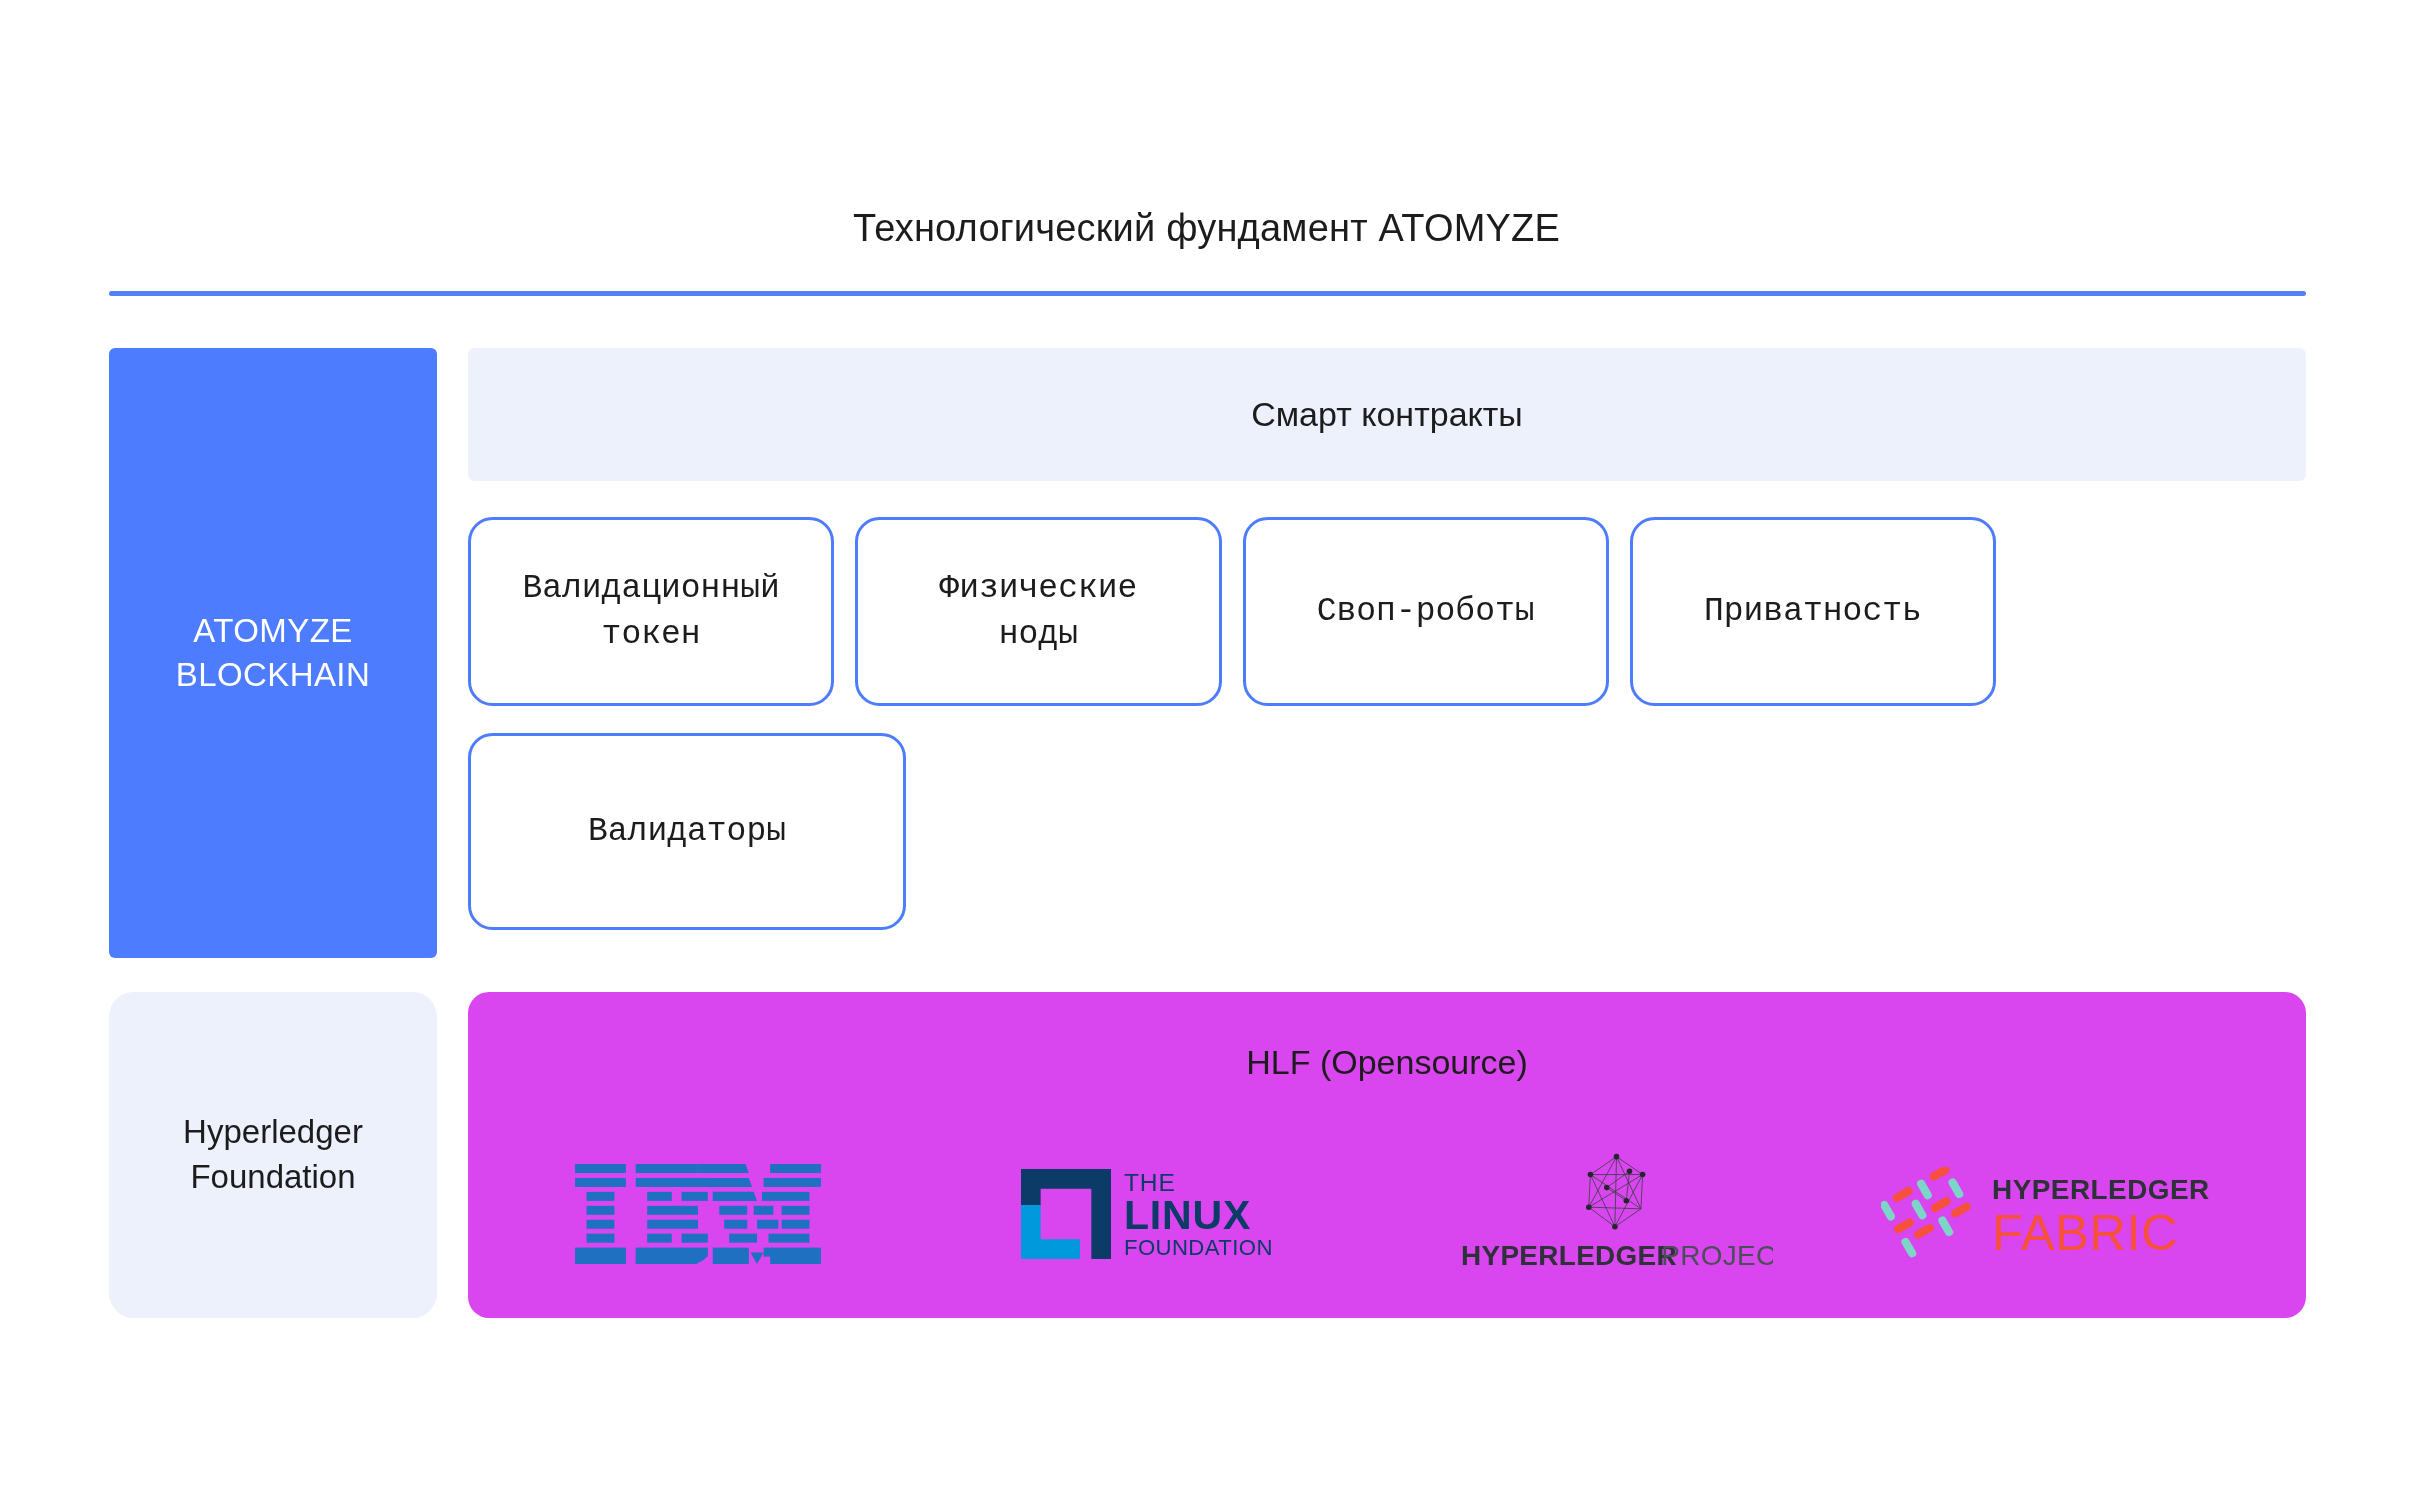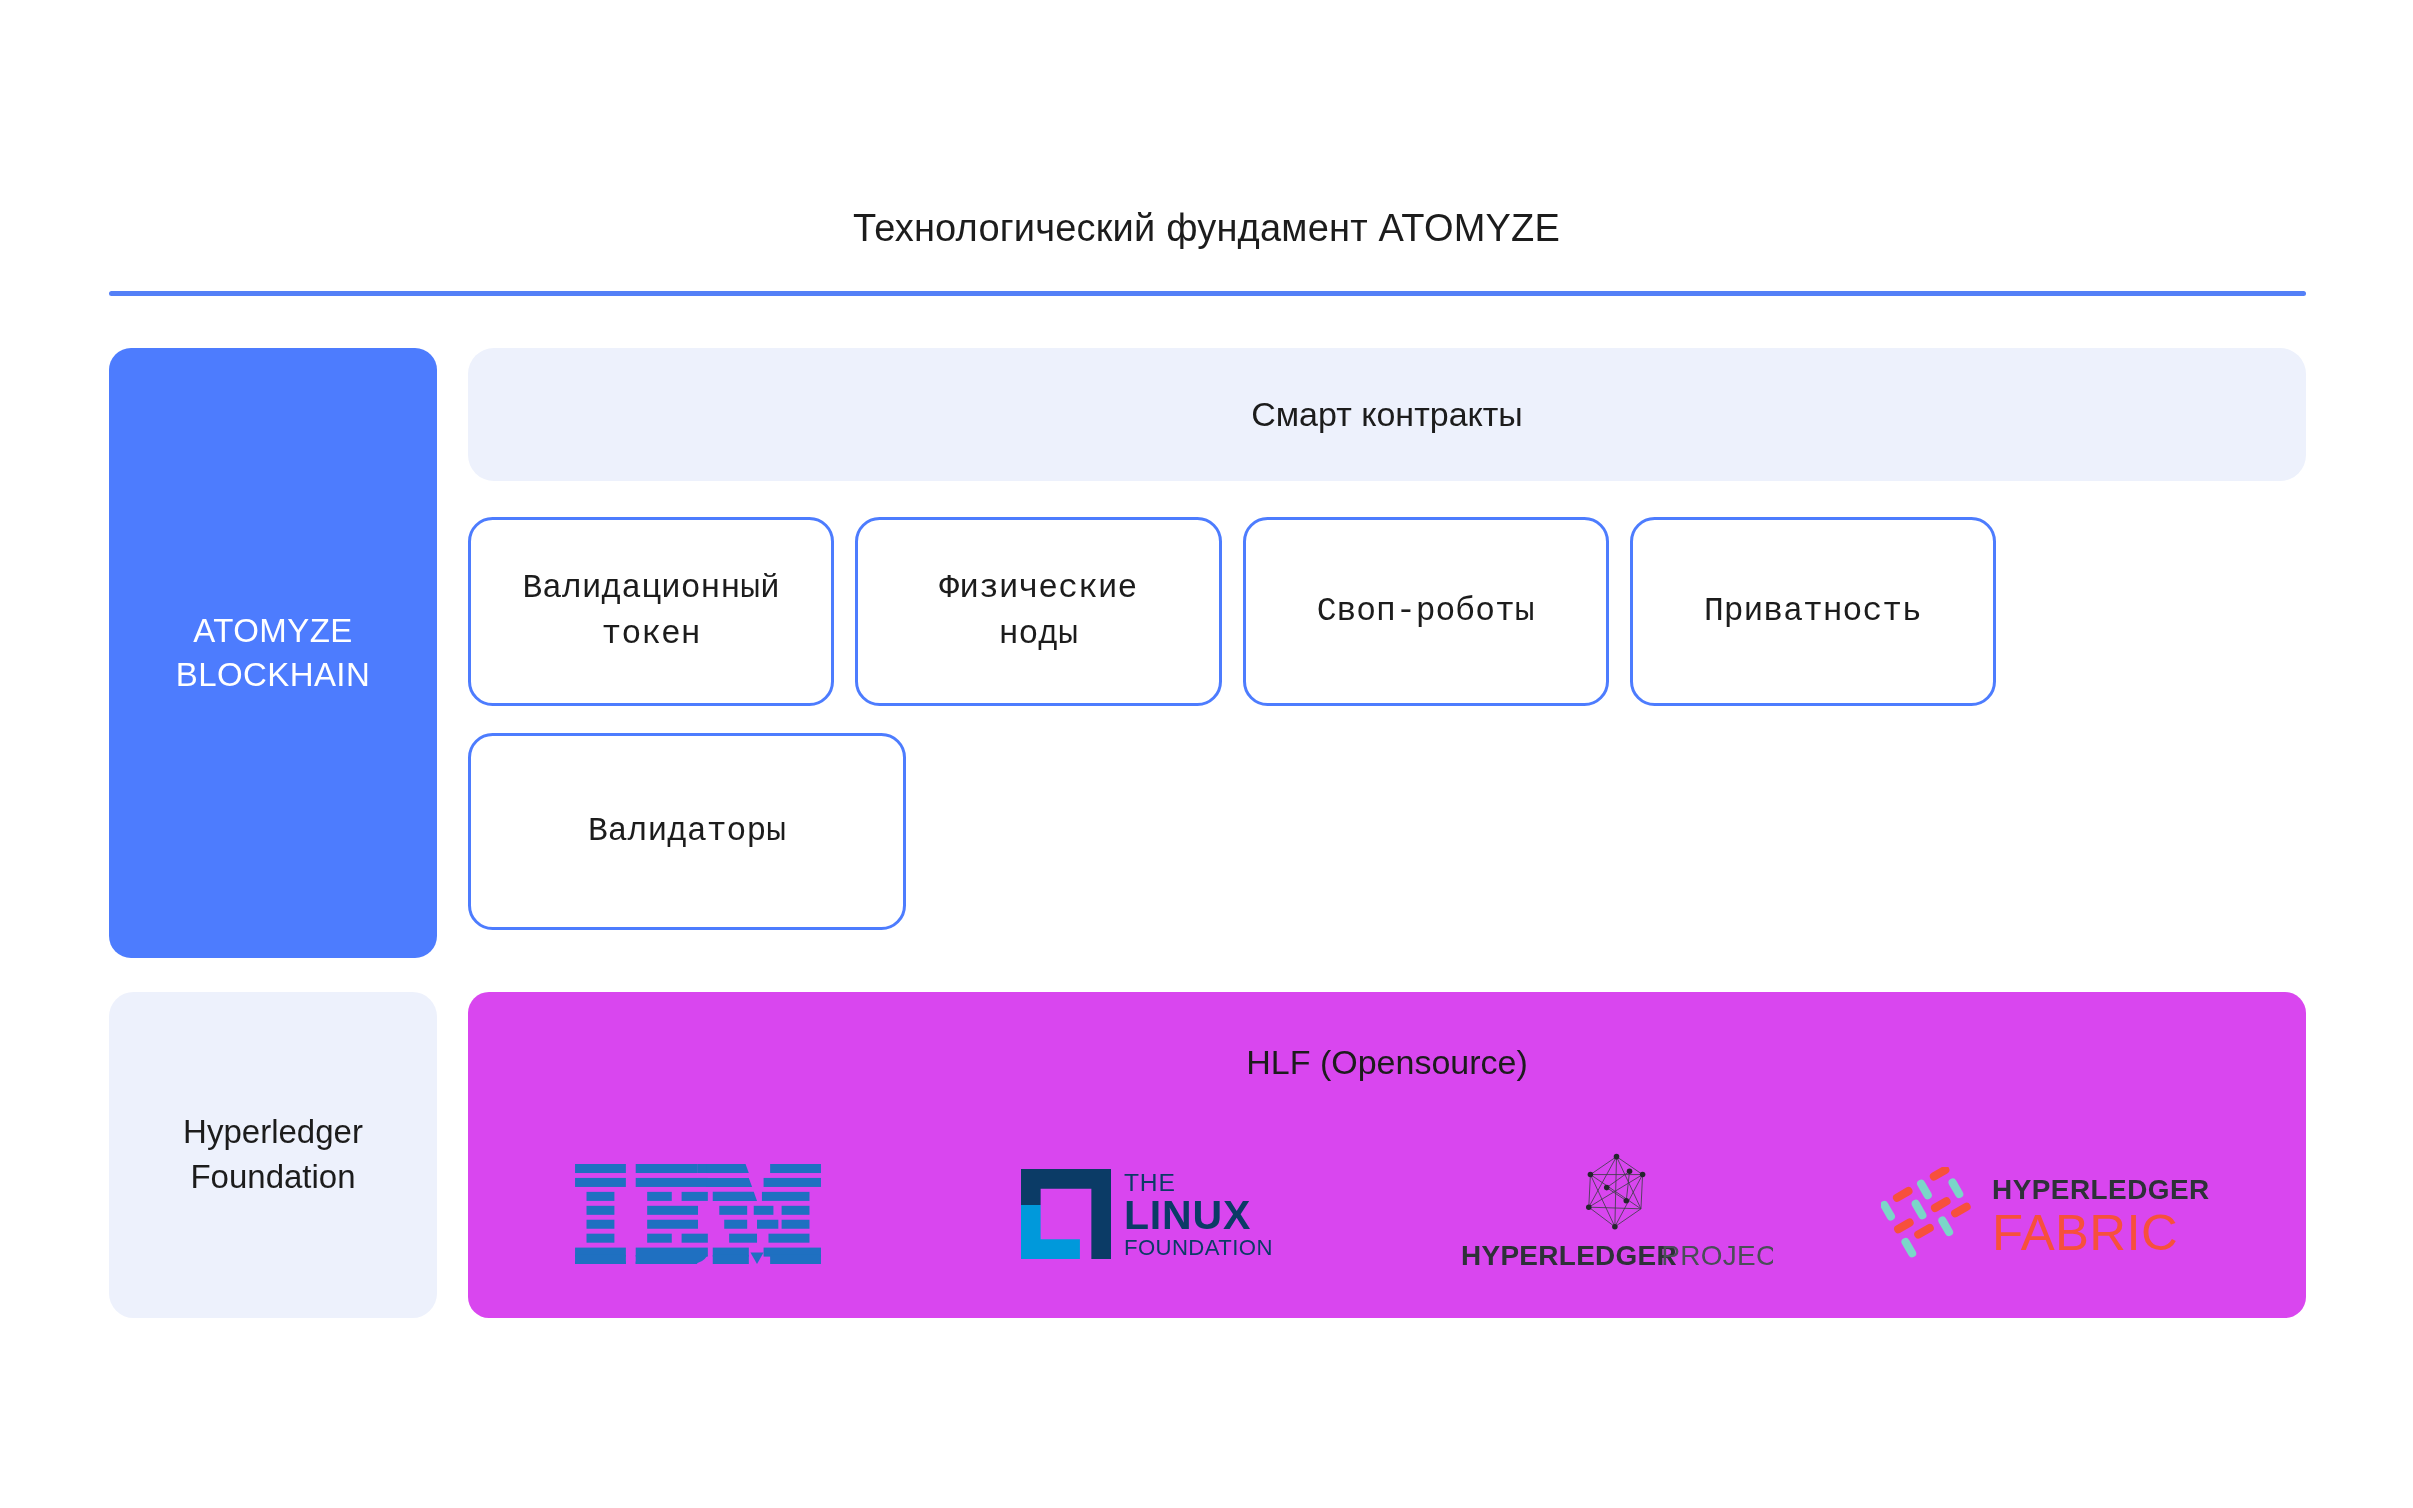--- a/index.html
+++ b/index.html
@@ -61,21 +61,21 @@
     width: 328px;
   }
 
   .rail-blue {
     position: absolute;
     left: 0;
     top: 0;
     width: 328px;
     height: 610px;
     background: #4D7CFE;
-    border-radius: 22px;
+    border-radius: 6px;
     display: flex;
     align-items: center;
     justify-content: center;
     box-sizing: border-box;
     padding: 0 19.7px;
   }
   .rail-blue-label {
     color: #ffffff;
     font-size: 33px;
     line-height: 1.32;
@@ -110,21 +110,21 @@
   
   .content {
     position: absolute;
     left: 359px;
     top: 0;
     width: 1838px;
   }
 
   .band {
     background: #EDF1FC;
-    border-radius: 26px;
+    border-radius: 7px;
     display: flex;
     align-items: center;
     justify-content: center;
   }
 
   .band-smart {
     position: absolute;
     left: 0;
     top: 0;
     width: 1838px;

